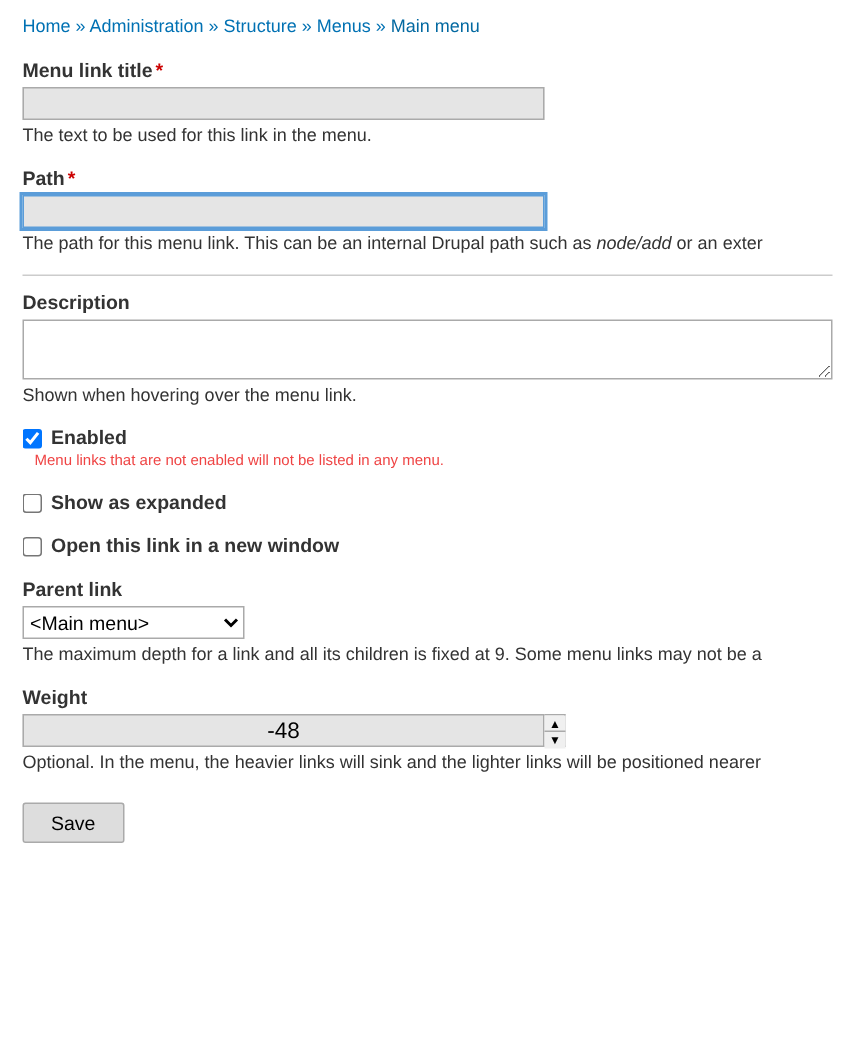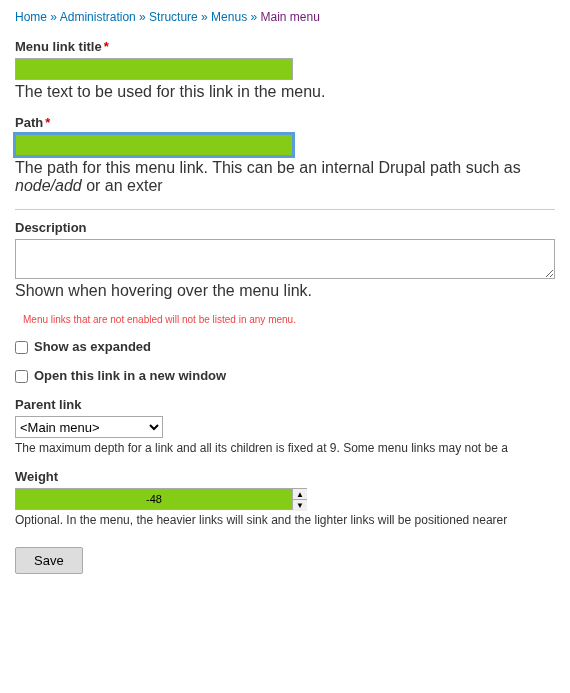--- a/index.html
+++ b/index.html
@@ -14,60 +14,60 @@
     }
     .breadcrumb {
       font-size: 12px;
       margin-bottom: 15px;
       color: #0071b3;
     }
     .breadcrumb a {
       color: #0071b3;
       text-decoration: none;
     }
-    .breadcrumb span { color: #701a75; }
+    .breadcrumb span { color: #0369a1; }
 
     .form-section {
       margin-bottom: 14px;
     }
 
     label.field-label {
       font-weight: bold;
       font-size: 13px;
       display: block;
       margin-bottom: 4px;
     }
     label.field-label .required {
       color: #c00;
       margin-left: 2px;
     }
 
     input[type="text"] {
-      width: 278px;
+      width: 348px;
       height: 22px;
       border: 1px solid #aaa;
       padding: 2px 4px;
-      font-size: 11px;
-      background: #84cc16;
+      font-size: 15px;
+      background: #e5e5e5;
     }
     input[type="text"].path-input {
       border-color: #5b9dd9;
       outline: 2px solid #5b9dd9;
     }
     textarea {
       width: 540px;
       height: 40px;
       border: 1px solid #aaa;
       padding: 2px 4px;
       font-size: 13px;
       resize: vertical;
       display: block;
     }
     .field-description {
-      font-size: 16px;
+      font-size: 12px;
       color: #333;
       margin-top: 3px;
     }
     .field-description em {
       font-style: italic;
       margin-top: 21px;
     }
 
     .divider {
       border: none;
@@ -205,20 +205,24 @@
 </div>
 
 <div class="form-section">
   <hr class="divider">
   <label class="field-label">Description</label>
   <textarea style=""></textarea>
   <div class="field-description">Shown when hovering over the menu link.</div>
 </div>
 
 <div class="form-section">
+  <div class="checkbox-row">
+    <input type="checkbox" id="enabled-cb" checked="" style="">
+    <label for="enabled-cb" class="checkbox-label">Enabled</label>
+  </div>
   <div class="checkbox-desc">Menu links that are not enabled will not be listed in any menu.</div>
 </div>
 
 <div class="form-section">
   <div class="checkbox-row">
     <input type="checkbox" id="expanded-cb" style="">
     <label for="expanded-cb" class="checkbox-label">Show as expanded</label>
   </div>
 </div>
 

